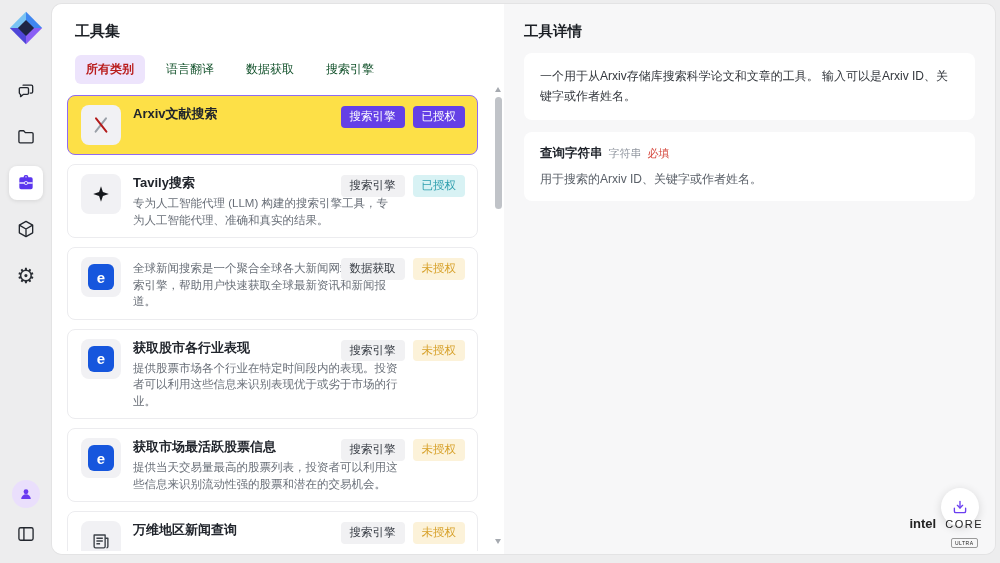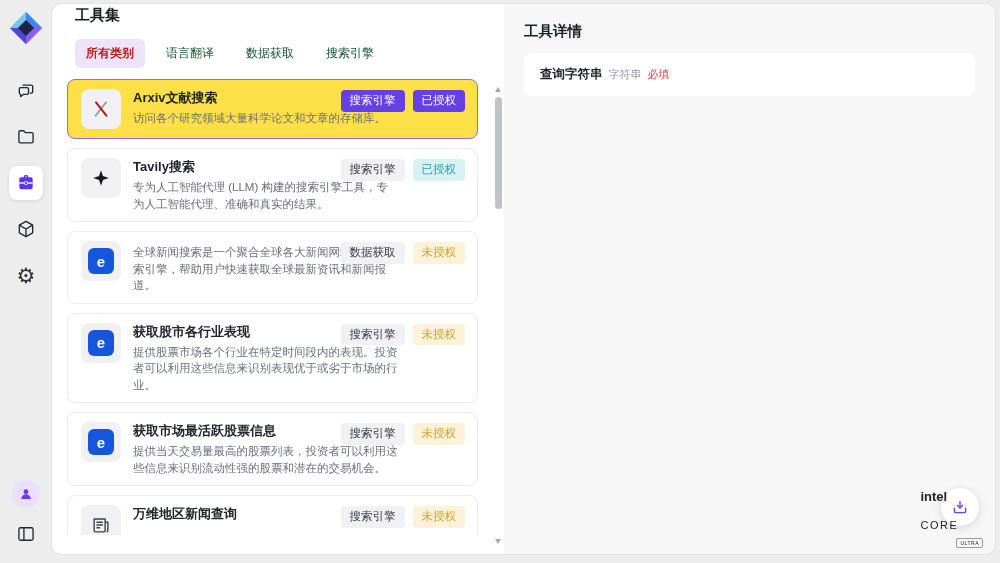--- a/index.html
+++ b/index.html
@@ -17,21 +17,21 @@
   .sidebar-bottom { margin-top:auto; display:flex; flex-direction:column; align-items:center; gap:9px; }
   .avatar { width:28px; height:28px; border-radius:50%; background:#eadffc;
     display:flex; align-items:center; justify-content:center; cursor:pointer; }
 
   
   .app-frame { position:absolute; left:52px; top:4px; width:943px; height:550px;
     border-radius:10px; overflow:hidden; display:flex; background:#f7f7f8;
     box-shadow:0 0 0 1px rgba(0,0,0,.04); }
 
   
-  .list-panel { width:452px; background:#fff; position:relative; padding-top:2px; flex:none; }
+  .list-panel { width:452px; background:#fff; position:relative; padding-top:18px; flex:none; }
   .list-header { padding:0 24px 0 23px; }
   .panel-title { font-size:15px; font-weight:700; color:#1c2026; }
   .tabs { display:flex; gap:10px; margin-top:14px; }
   .tab { font-size:12px; color:#14532d; padding:6px 11px; border-radius:6px; cursor:pointer; white-space:nowrap; }
   .tab.active { background:#ede4fc; color:#b91c1c; font-weight:700; }
 
   .cards { margin-top:9px; padding:2px 26px 0 15px; height:458px; overflow:hidden; }
   .tool-card { position:relative; border:1px solid #ececef; border-radius:8px;
     padding:9px 12px 9px 13px; display:flex; gap:12px; margin-bottom:9px; background:#fff; cursor:pointer; }
   .tool-card.selected { border:1.5px solid #8f6bf2; background:#fde047; }
@@ -69,21 +69,21 @@
   .param-head { display:flex; align-items:baseline; }
   .param-name { font-size:12.5px; font-weight:700; color:#21252c; }
   .param-type { font-size:11px; color:#8f959e; margin-left:6px; }
   .param-required { font-size:11px; color:#d6493f; margin-left:6px; }
   .param-desc { font-size:12px; color:#5a6068; margin-top:9px; }
 
   .fab { position:absolute; right:16px; bottom:28px; width:38px; height:38px; border-radius:50%;
     background:#fff; box-shadow:0 2px 10px rgba(0,0,0,.14); display:flex; align-items:center;
     justify-content:center; cursor:pointer; }
   .intel-logo { position:absolute; right:12px; bottom:5px; text-align:center; }
-  .intel-row { display:flex; align-items:baseline; justify-content:center; gap:15px;flex-direction:column; }
+  .intel-row { display:flex; align-items:baseline; justify-content:center; gap:9px; }
   .intel-word { font-size:13px; font-weight:700; color:#232323; text-transform:lowercase; }
   .core-word { font-size:11px; color:#232323; letter-spacing:1.5px; text-transform:uppercase; }
   .ultra-badge { display:inline-block; font-size:5px; letter-spacing:.5px; color:#232323;
     border:1px solid #9a9a9a; border-radius:2px; padding:1px 3px; margin-left:36px; margin-top:1px;
     text-transform:uppercase; }
 </style>
 </head>
 <body>
 
 <aside class="sidebar">
@@ -156,21 +156,20 @@
     <div class="cards">
   <article class="tool-card selected">
     <div class="tool-icon">
             <svg width="20" height="20" viewBox="0 0 24 24">
               <line x1="18" y1="4" x2="5.5" y2="20" stroke="#9aa0a8" stroke-width="2.4" stroke-linecap="round"></line>
               <line x1="6" y1="4" x2="18.5" y2="20" stroke="#b31b1b" stroke-width="2.4" stroke-linecap="round"></line>
             </svg>
           </div>
     <div class="tool-text">
       <h3 class="tool-title">Arxiv文献搜索</h3>
-      <p class="tool-desc">访问各个研究领域大量科学论文和文章的存储库。</p>
     </div>
     <div class="badges">
       <span class="badge badge-category solid">搜索引擎</span>
       <span class="badge badge-auth solid">已授权</span>
     </div>
   </article>
 
   <article class="tool-card">
     <div class="tool-icon">
             <svg width="20" height="20" viewBox="0 0 24 24">
@@ -250,28 +249,32 @@
     <div class="scrollbar">
       <div class="sb-arrow sb-up"></div>
       <div class="sb-thumb"></div>
       <div class="sb-arrow sb-down"></div>
     </div>
   </section>
 
   <section class="detail-panel">
     <h2 class="detail-title">工具详情</h2>
 
+    <div class="white-box">
+      <p class="intro-text">一个用于从Arxiv存储库搜索科学论文和文章的工具。 输入可以是Arxiv ID、关键字或作者姓名。</p>
+    </div>
 
     <div id="param-list">
         <div class="white-box">
           <div class="param-head">
             <span class="param-name">查询字符串</span>
             <span class="param-type">字符串</span>
             <span class="param-required">必填</span>
           </div>
+          <p class="param-desc">用于搜索的Arxiv ID、关键字或作者姓名。</p>
         </div>
       </div>
 
     <div class="fab">
       <svg width="18" height="18" viewBox="0 0 24 24" fill="none" stroke="#6b3ff0" stroke-width="1.8" stroke-linecap="round" stroke-linejoin="round">
         <path d="M12 4.5v8.5"></path>
           <path d="M8.5 9.8L12 13.3l3.5-3.5"></path>
         <path d="M4.5 13.5v4a2 2 0 0 0 2 2h11a2 2 0 0 0 2-2v-4"></path>
       </svg>
     </div>

